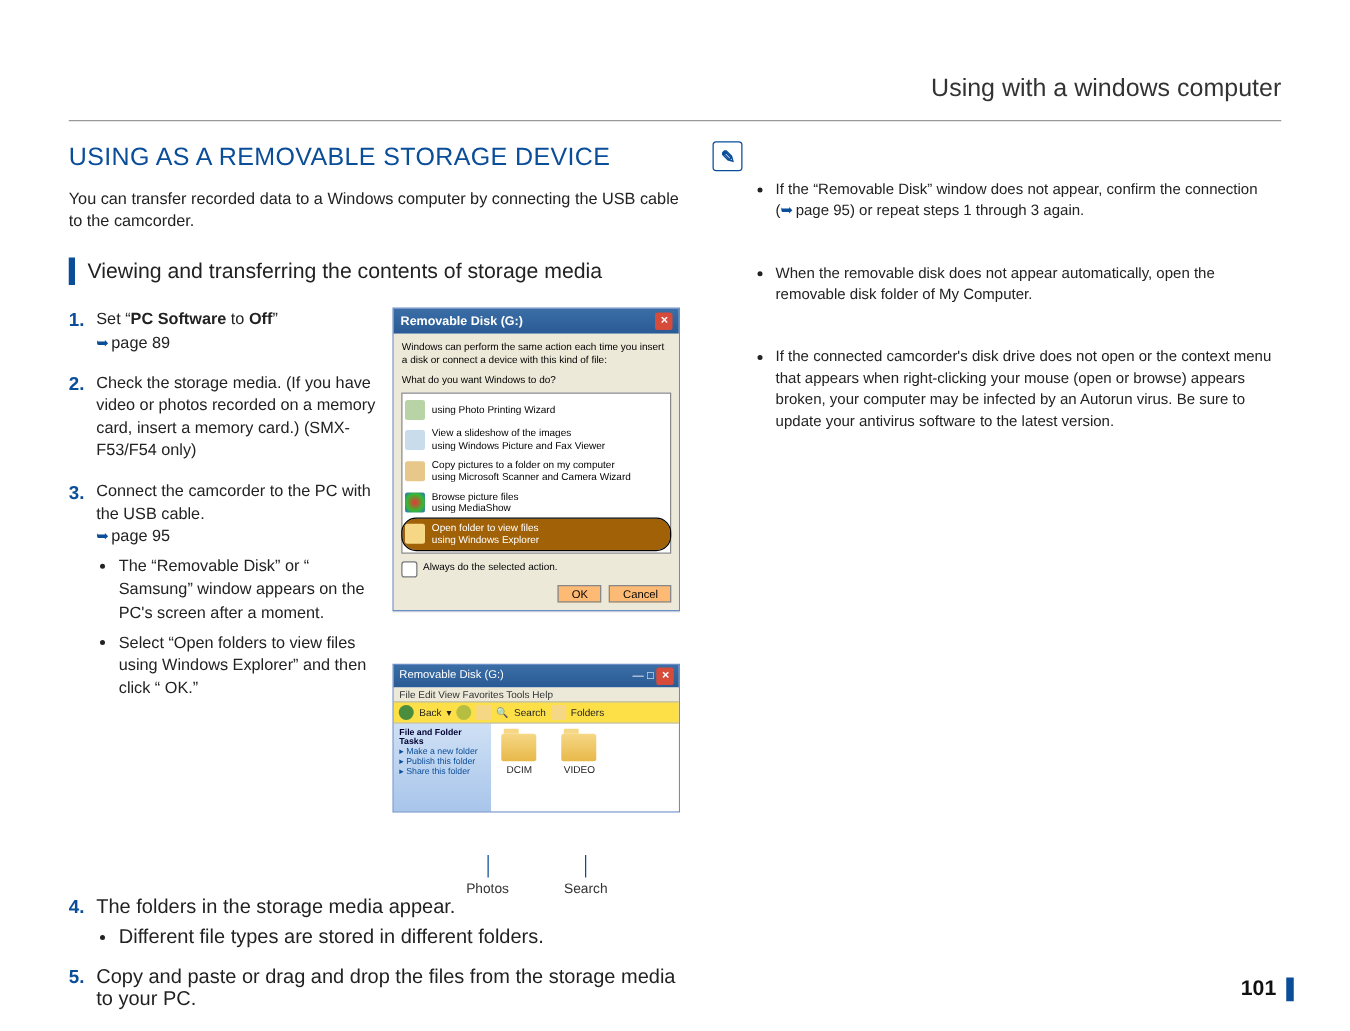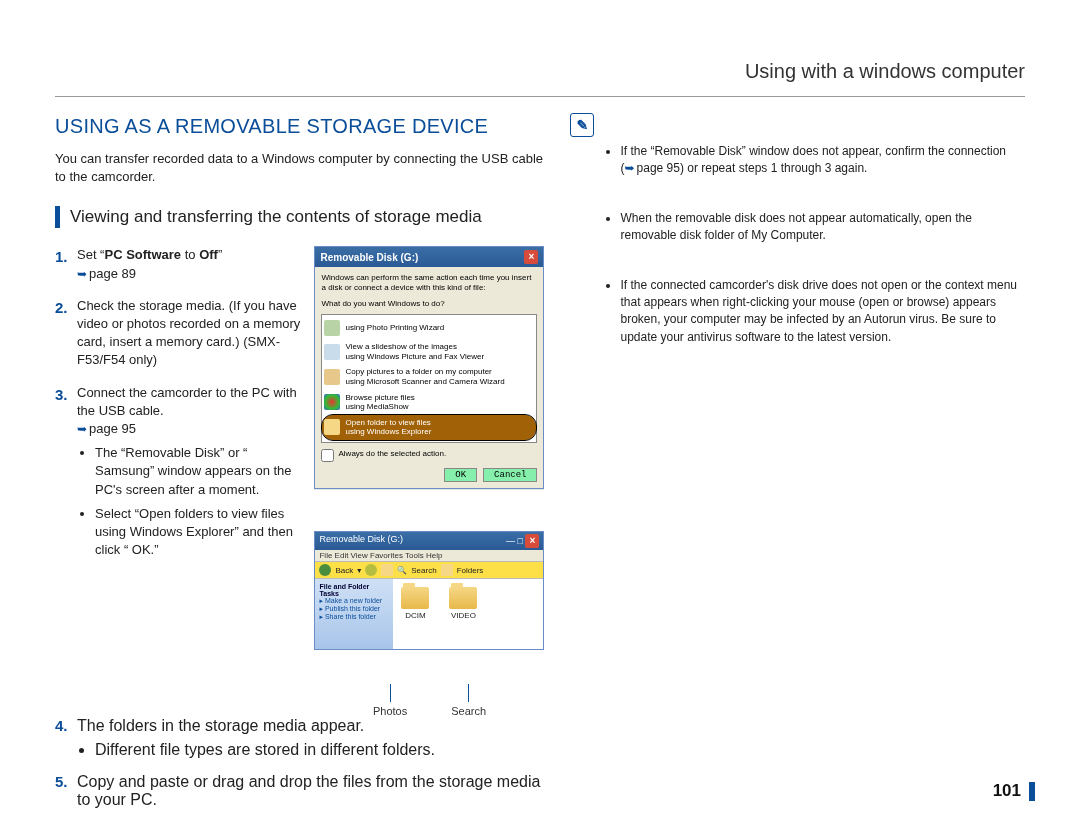--- a/index.html
+++ b/index.html
@@ -221,25 +221,24 @@
     font-size: 8px;
     margin-top: 6px;
   }
   .dlg-buttons {
     display: flex;
     justify-content: flex-end;
     gap: 6px;
     margin-top: 6px;
   }
   .dlg-btn {
-    background: #86efac;
+    background: #fdba74;
     border: 1px solid #888;
     font-size: 9px;
     padding: 1px 10px;
-    font-family: Liberation Mono, monospace;
   }
 
   
   .explorer {
     width: 228px;
     border: 1px solid #6a8dc7;
     font-family: Tahoma, Arial, sans-serif;
     font-size: 8px;
   }
   .exp-title {

